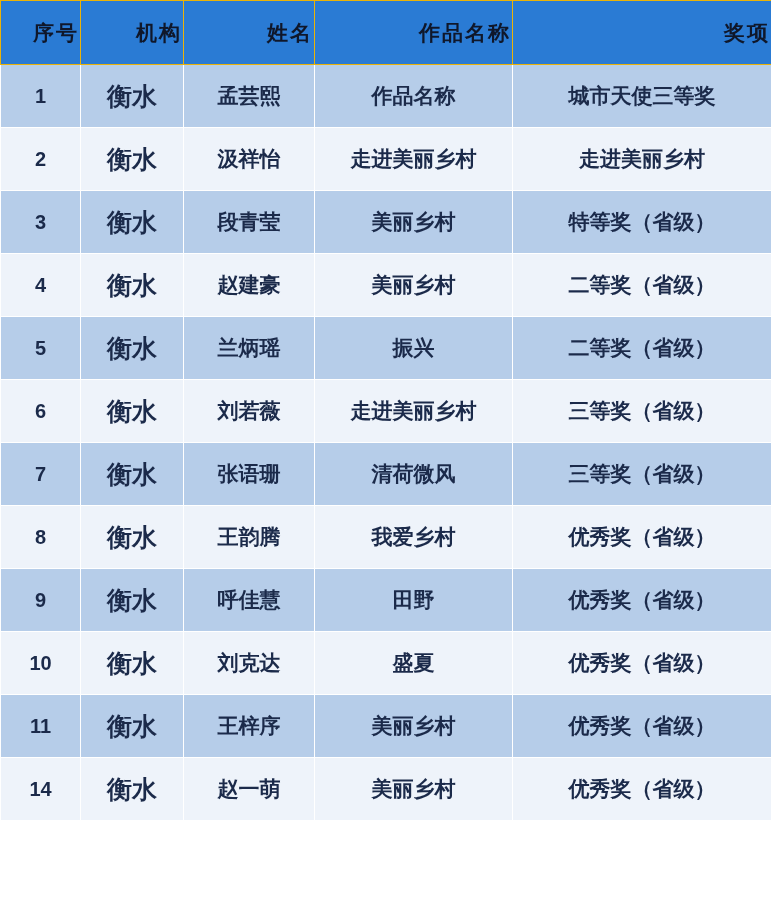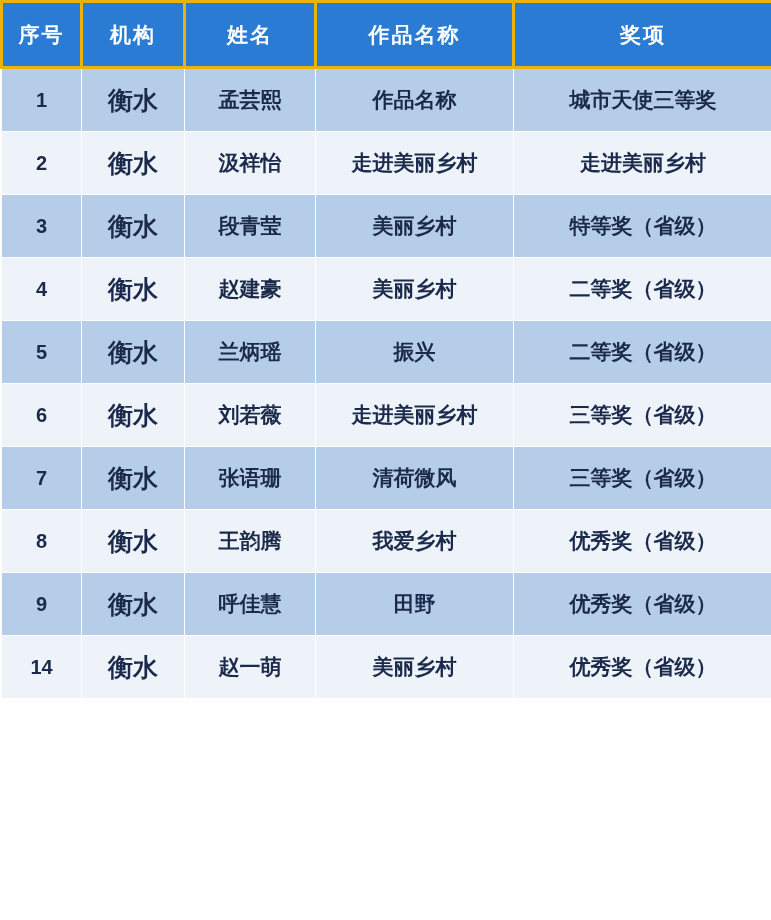--- a/index.html
+++ b/index.html
@@ -18,27 +18,27 @@
     table-layout: fixed;
   }
   table.award-table col.c-index  { width: 80px; }
   table.award-table col.c-org    { width: 103px; }
   table.award-table col.c-name   { width: 131px; }
   table.award-table col.c-work   { width: 198px; }
   table.award-table col.c-award  { width: 259px; }
 
   table.award-table thead th {
     background: #2a7bd4;
-    color: #ffffff;
+    color: #0f172a;
     font-weight: bold;
     font-size: 21px;
     height: 61px;
-    text-align: center;
+    text-align: right;
     vertical-align: middle;
-    border: 3px solid #eab308;
+    border: 1px solid #eab308;
     letter-spacing: 2px;
   }
   table.award-table tbody td {
     height: 60px;
     text-align: center;
     vertical-align: middle;
     border: 1px solid #ffffff;
     font-size: 20px;
     color: #1b2a4a;
   }
@@ -140,20 +140,34 @@
         <td class="cell-award">优秀奖（省级）</td>
       </tr>
       <tr class="row-odd">
         <td class="cell-index">9</td>
         <td class="cell-org">衡水</td>
         <td class="cell-name">呼佳慧</td>
         <td class="cell-work">田野</td>
         <td class="cell-award">优秀奖（省级）</td>
       </tr>
       <tr class="row-even">
+        <td class="cell-index">10</td>
+        <td class="cell-org">衡水</td>
+        <td class="cell-name">刘克达</td>
+        <td class="cell-work">盛夏</td>
+        <td class="cell-award">优秀奖（省级）</td>
+      </tr>
+      <tr class="row-odd">
+        <td class="cell-index">11</td>
+        <td class="cell-org">衡水</td>
+        <td class="cell-name">王梓序</td>
+        <td class="cell-work">美丽乡村</td>
+        <td class="cell-award">优秀奖（省级）</td>
+      </tr>
+      <tr class="row-even">
         <td class="cell-index">14</td>
         <td class="cell-org">衡水</td>
         <td class="cell-name">赵一萌</td>
         <td class="cell-work">美丽乡村</td>
         <td class="cell-award">优秀奖（省级）</td>
       </tr>
     </tbody>
 </table>
 
 </body></html>

